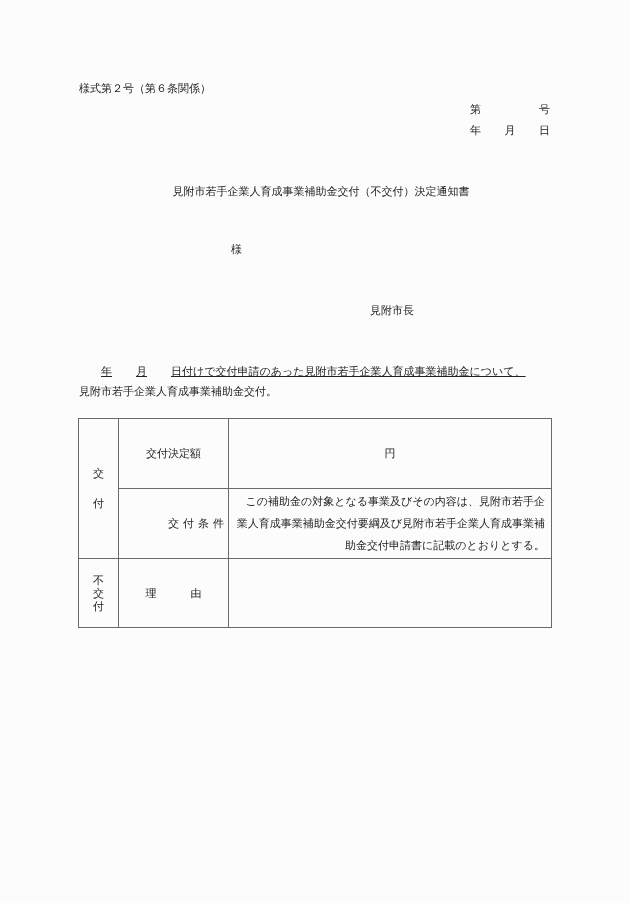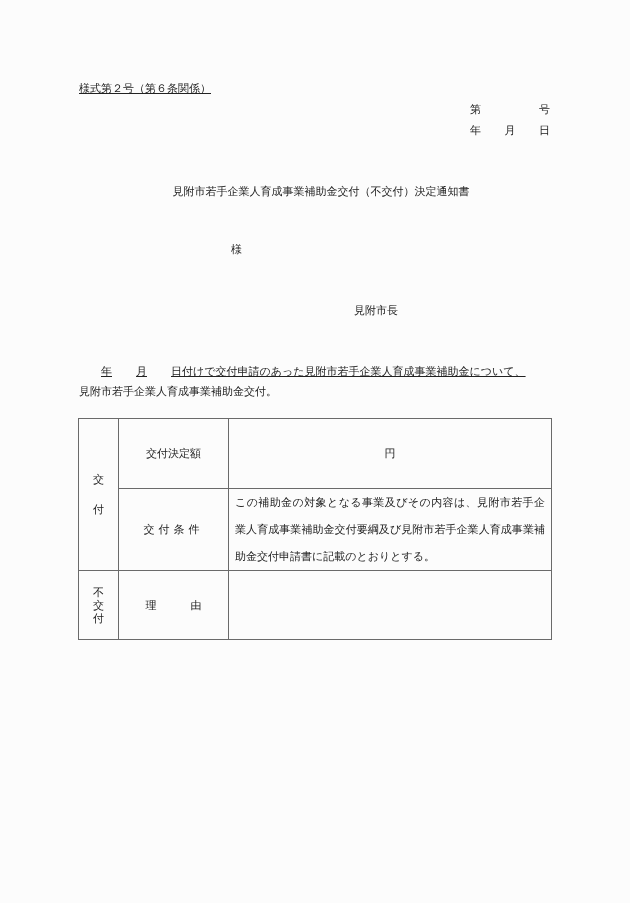--- a/index.html
+++ b/index.html
@@ -10,28 +10,28 @@
     body {
       width: 630px;
       height: 903px;
       position: relative;
       font-family: "DejaVu Serif", "Liberation Serif", serif;
       color: #222;
       font-size: 11px;
       overflow: hidden;
     }
     .abs { position: absolute; white-space: nowrap; }
-    #form-number { left: 79px; top: 81px; text-decoration: underline; }
+    #form-number { left: 79px; top: 81px; }
     #doc-number-line { left: 470px; top: 102px; width: 80px; }
     #doc-date-line { left: 470px; top: 123px; width: 80px; }
     .spread { display: flex; justify-content: space-between; }
     #doc-title { left: 0; width: 630px; top: 184px; text-align: center; padding-left: 6px; }
     #doc-title span { display: inline-block; margin-left: 0; }
     #addressee { left: 231px; top: 242px; }
-    #issuer { left: 354px; top: 303px; }
+    #issuer { left: 370px; top: 303px; }
     #body-text { left: 79px; top: 362px; line-height: 20px; white-space: normal; width: 472px; }
     #body-text .line1 { padding-left: 22px; text-decoration: underline; }
     .gap { display: inline-block; }
 
     table#decision-table {
       position: absolute;
       left: 78px;
       top: 418px;
       width: 474px;
       border-collapse: collapse;
@@ -39,32 +39,32 @@
     }
     #decision-table td {
       border: 1.4px solid #6a6a6a;
       padding: 0;
       vertical-align: middle;
       margin-left: 14px;
     }
     .col-group { width: 39px; text-align: center; }
     .col-label { width: 109px; text-align: center; }
     .row-amount td { height: 69px; }
-    .row-cond td { height: 69px; }
+    .row-cond td { height: 69px; text-align: right; }
     .row-reason td { height: 68px; }
     .group-label-vert {
       display: inline-block;
       line-height: 13px;
     }
     .grant-group { line-height: 30px; }
     .amount-cell { text-align: center; }
     .amount-cell span { display: inline-block; padding-left: 0; }
     .cond-cell {
       padding: 0 6px !important;
-      line-height: 27px;
+      line-height: 22px;
       font-size: 11px;
       text-align: justify;
     }
     .spaced-label { letter-spacing: 4px; }
     .reason-label { display: flex; justify-content: space-between; width: 56px; margin: 0 auto; }
   </style>
 </head>
 <body>
 
 <div class="abs" id="form-number">様式第２号（第６条関係）</div>

